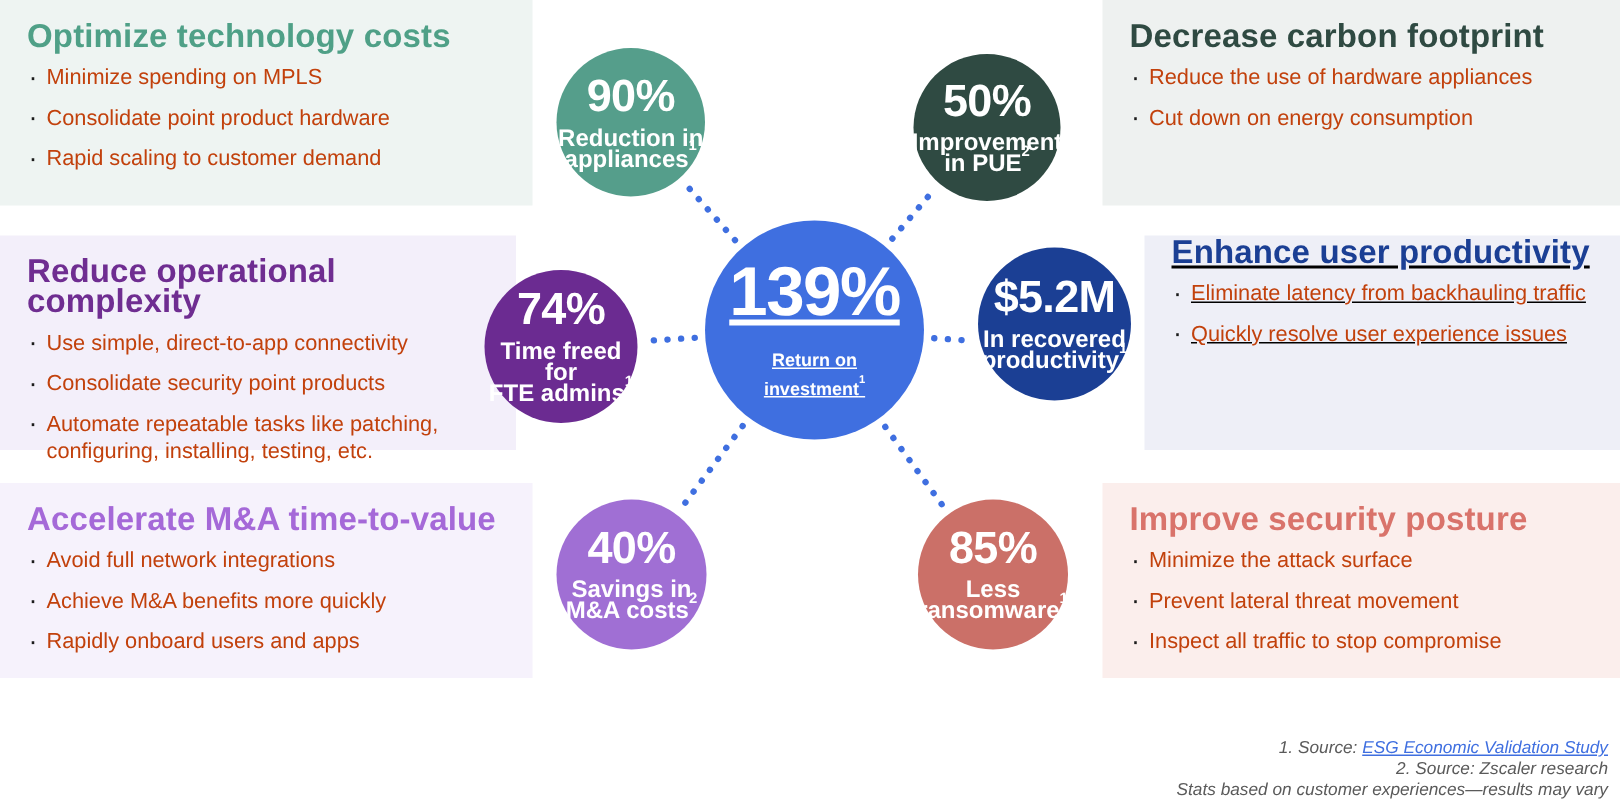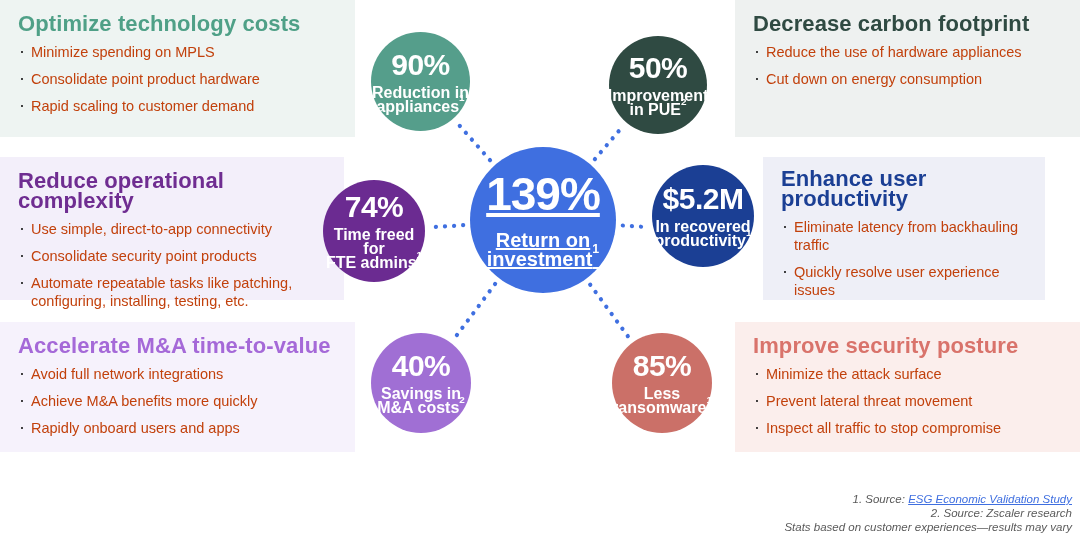--- a/index.html
+++ b/index.html
@@ -60,21 +60,21 @@
     letter-spacing:-.5px;
   }
   .bubble .b-lab{
     font-weight:bold;
     line-height:14px;
   }
   .bubble.small .b-val{font-size:30px;margin-bottom:6px;}
   .bubble.small .b-lab{font-size:16px;}
   .bubble.hub{z-index:4;}
   .bubble.hub .b-val{font-size:46px;margin-bottom:14px;letter-spacing:-1px;}
-  .bubble.hub .b-lab{font-size:20px;line-height:19px;}
+  .bubble.hub .b-lab{font-size:12px;line-height:19px;}
   sup{font-size:.62em;line-height:0;position:relative;top:-.42em;}
 
   
   .dots{position:absolute;z-index:1;left:0;top:0;width:1080px;height:538px;pointer-events:none;}
 
   
   .footnotes{
     position:absolute;
     right:8px;
     bottom:4px;
@@ -130,21 +130,21 @@
   </div>
 
   <div class="panel" style="left: 735px; top: 0px; width: 345px; height: 137px; padding: 14px 24px 0px 18px; background: rgb(238, 241, 240);">
     <div class="p-title" style="color: rgb(47, 74, 66);">Decrease carbon footprint</div>
     <ul>
       <li>Reduce the use of hardware appliances</li>
       <li>Cut down on energy consumption</li>
     </ul>
   </div>
 
-  <div class="panel" style="left: 763px; top: 157px; width: 282px; height: 143px; padding: 12px 14px 0px 18px; background: rgb(238, 239, 247);">
+  <div class="panel" style="left: 763px; top: 157px; width: 317px; height: 143px; padding: 1px 14px 0px 18px; background: rgb(238, 239, 247); text-decoration: underline;">
     <div class="p-title" style="color: rgb(27, 63, 148);">Enhance user productivity</div>
     <ul>
       <li>Eliminate latency from backhauling traffic</li>
       <li>Quickly resolve user experience issues</li>
     </ul>
   </div>
 
   <div class="panel" style="left: 735px; top: 322px; width: 345px; height: 130px; padding: 14px 16px 0px 18px; background: rgb(251, 238, 236);">
     <div class="p-title" style="color: rgb(217, 115, 107);">Improve security posture</div>
     <ul>

